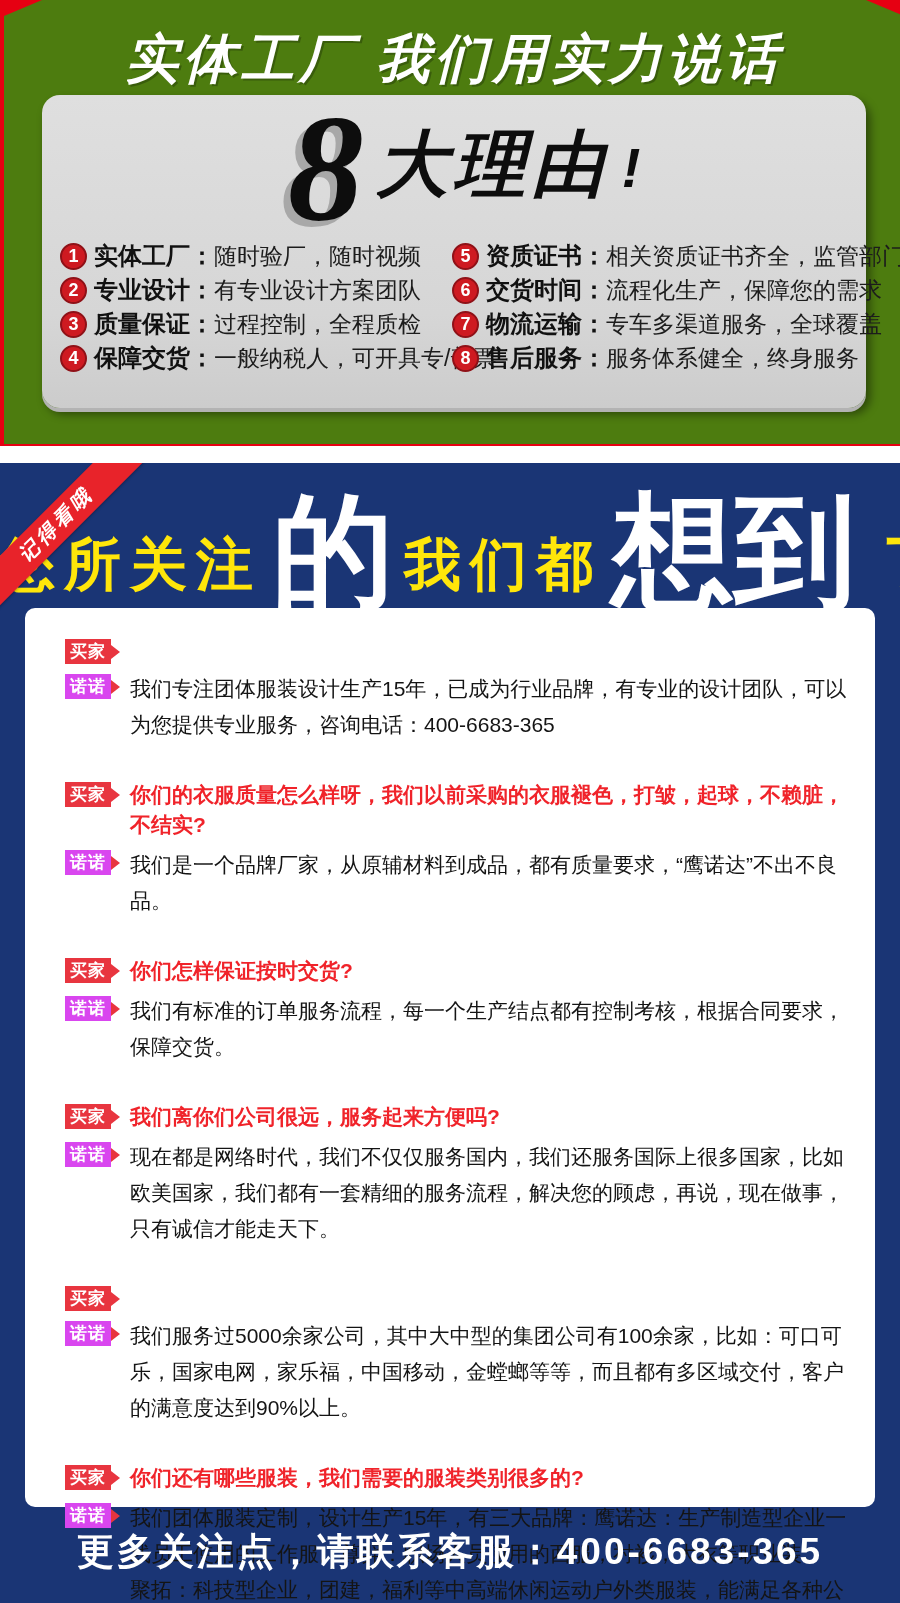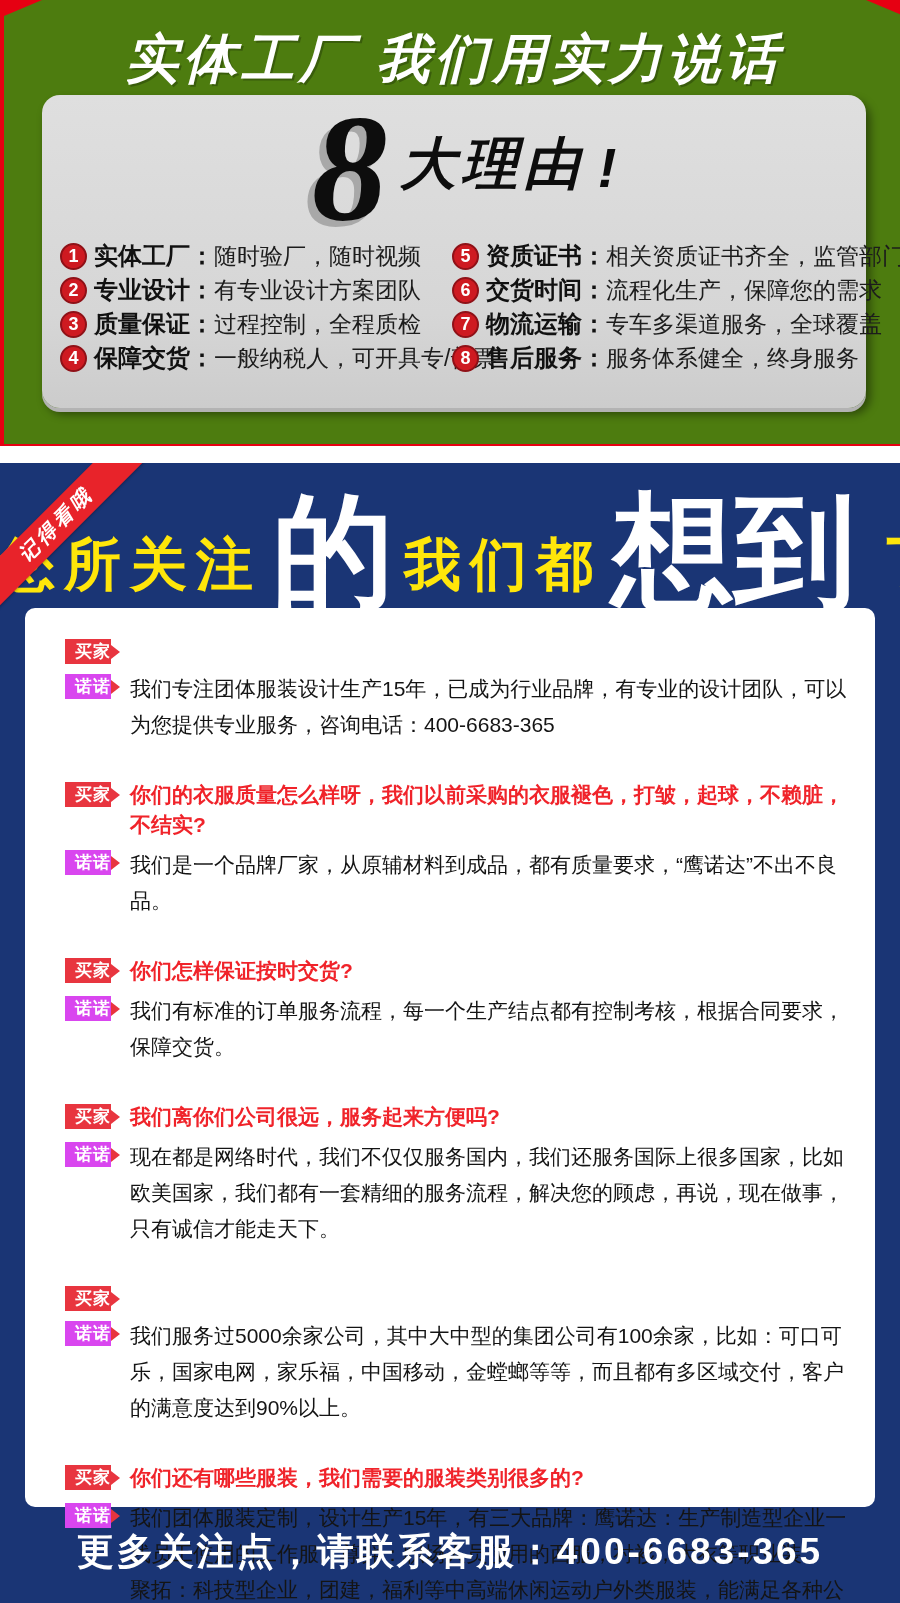--- a/index.html
+++ b/index.html
@@ -34,21 +34,21 @@
   .choose {
     color:#c00d0d; font-size:46px; font-weight:900; letter-spacing:9px;
   }
   .eight {
     font-family:"Liberation Serif", serif;
     font-size:152px; font-weight:900; font-style:italic; color:#0d0d0d;
     line-height:1; margin:0 12px 0 20px; position:relative; top:8px;
     text-shadow:-7px 6px 0 #a8a8a8;
   }
   .suffix {
-    font-size:56px; font-weight:900; font-style:italic; color:#0d0d0d;
+    font-size:72px; font-weight:900; font-style:italic; color:#0d0d0d;
     letter-spacing:6px; position:relative; top:4px;
   }
   .bang {
     font-size:56px; font-weight:900; font-style:italic; color:#0d0d0d;
     margin-left:12px; position:relative; top:6px;
   }
   .reasons {
     display:grid; grid-auto-flow:column;
     grid-template-rows:repeat(4, 1fr); grid-template-columns:392px 1fr;
     padding:20px 8px 16px 18px; height:172px;
@@ -95,21 +95,21 @@
   .panel {
     position:absolute; left:25px; top:145px; width:850px; height:899px;
     background:#ffffff; border-radius:10px;
     padding:28px 26px 0 40px;
   }
   .qa-pair { margin-bottom:36px; }
   .qa-row { display:flex; align-items:flex-start; }
   .qa-q { margin-bottom:7px; }
   .tag {
     flex:0 0 46px; height:25px; line-height:25px; margin-right:19px; margin-top:3px;
-    text-align:right; color:#ffffff; font-size:17px; font-weight:700;
+    text-align:center; color:#ffffff; font-size:17px; font-weight:700;
     letter-spacing:1px; position:relative;
   }
   .tag::after {
     content:""; position:absolute; right:-9px; top:50%; margin-top:-7px;
     border-top:7px solid transparent; border-bottom:7px solid transparent;
     border-left:9px solid #e8353f;
   }
   .tag-buyer { background:#e8353f; }
   .tag-reply { background:#d946ef; }
   .q-text {

